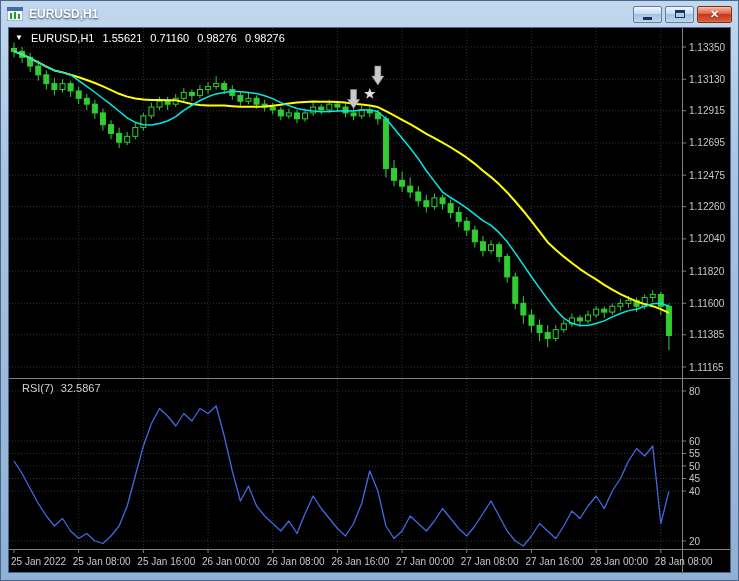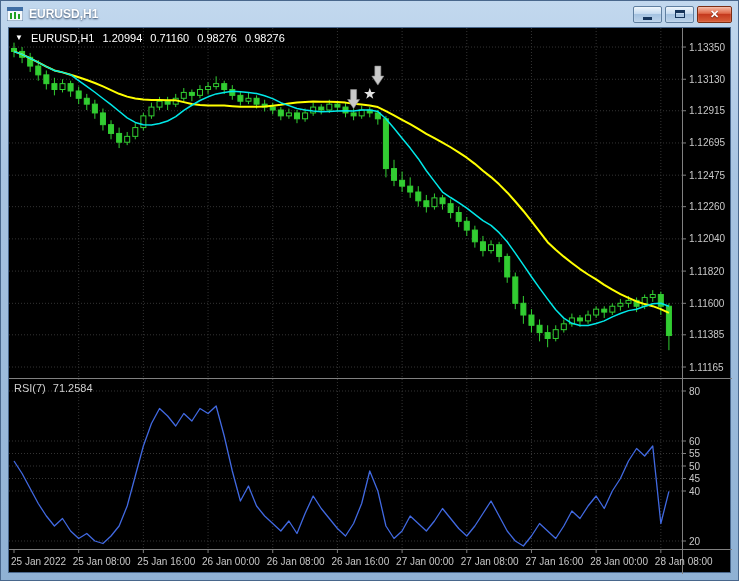--- a/index.html
+++ b/index.html
@@ -12,21 +12,21 @@
         background:linear-gradient(180deg,#eef6fc 0%,#c6dbf0 45%,#a5c3e1 50%,#bcd3ea 100%);box-shadow:inset 0 0 1px #ffffff;}
   .wbtn.small{width:29px;}
   .wbtn.close{width:35px;border:1px solid #7c2d12;background:linear-gradient(180deg,#f4b9a4 0%,#e06a4a 42%,#c53a1e 50%,#d8603a 100%);}
   .glyph-min{width:9px;height:3px;background:#16355b;margin-top:8px;}
   .glyph-max{width:10px;height:8px;border:1px solid #16355b;border-top-width:3px;background:transparent;box-sizing:border-box;}
   .close-x{color:#fff;font-size:11px;font-weight:bold;line-height:1;text-shadow:0 1px 1px #6d2410;}
   .client{position:absolute;left:7px;top:26px;right:7px;bottom:7px;background:#000;border:1px solid #49678c;box-sizing:content-box;}
   .client svg{position:absolute;left:0;top:0;}
   .ohlc{position:absolute;left:6px;top:4px;z-index:3;display:flex;gap:8px;align-items:center;color:#fff;font-size:11px;}
   .ohlc .tri{font-size:8px;line-height:1;}
-  .rsi-lab{position:absolute;left:5px;top:354px;z-index:3;display:flex;gap:7px;color:#cfcfcf;font-size:11px;}
+  .rsi-lab{position:absolute;left:13px;top:354px;z-index:3;display:flex;gap:7px;color:#cfcfcf;font-size:11px;}
   text{font-family:"Liberation Sans",sans-serif;}
 </style>
 </head>
 <body>
 
 <div class="window">
   <div class="titlebar">
     <svg width="16" height="14">
       <rect x="0" y="0" width="16" height="14" fill="#f4f8fc" stroke="#5a7ca3"></rect>
       <rect x="0" y="0" width="16" height="4" fill="#3f6ea5"></rect>
@@ -45,28 +45,28 @@
       <div class="wbtn close">
           <span class="close-x">✕</span>
         </div>
     </div>
   </div>
 
   <div class="client">
     <div class="ohlc">
       <span class="tri">▼</span>
       <span>EURUSD,H1</span>
-      <span>1.20994</span>
+      <span>1.55621</span>
       <span>0.71160</span>
       <span>0.98276</span>
       <span>0.98276</span>
     </div>
     <div class="rsi-lab">
       <span>RSI(7)</span>
-      <span>71.2584</span>
+      <span>32.5867</span>
     </div>
     <svg id="chart-svg" width="723" height="546">
         <g>
           <line x1="69.6829268292683" y1="0" x2="69.6829268292683" y2="521" stroke="#343434" stroke-dasharray="1 2"></line>
           <line x1="134.3658536585366" y1="0" x2="134.3658536585366" y2="521" stroke="#343434" stroke-dasharray="1 2"></line>
           <line x1="199.0487804878049" y1="0" x2="199.0487804878049" y2="521" stroke="#343434" stroke-dasharray="1 2"></line>
           <line x1="263.7317073170732" y1="0" x2="263.7317073170732" y2="521" stroke="#343434" stroke-dasharray="1 2"></line>
           <line x1="328.4146341463415" y1="0" x2="328.4146341463415" y2="521" stroke="#343434" stroke-dasharray="1 2"></line>
           <line x1="393.0975609756098" y1="0" x2="393.0975609756098" y2="521" stroke="#343434" stroke-dasharray="1 2"></line>
           <line x1="457.780487804878" y1="0" x2="457.780487804878" y2="521" stroke="#343434" stroke-dasharray="1 2"></line>

